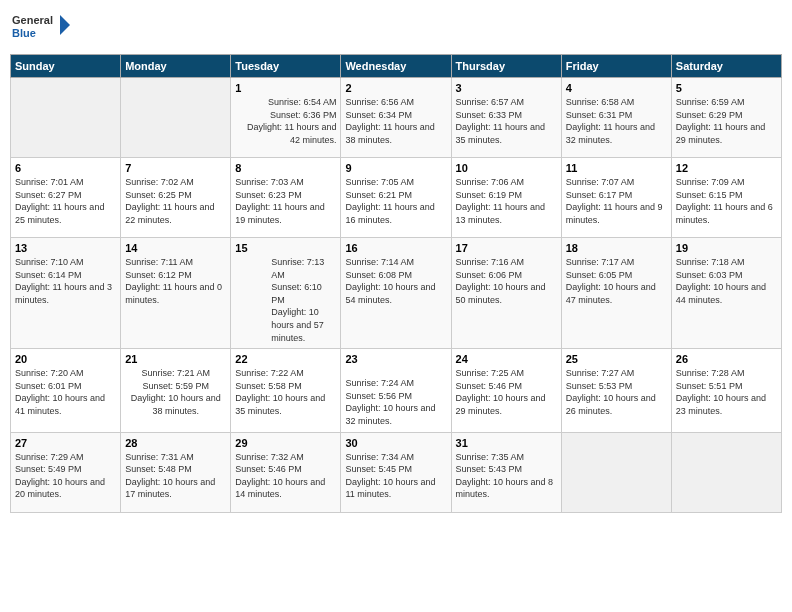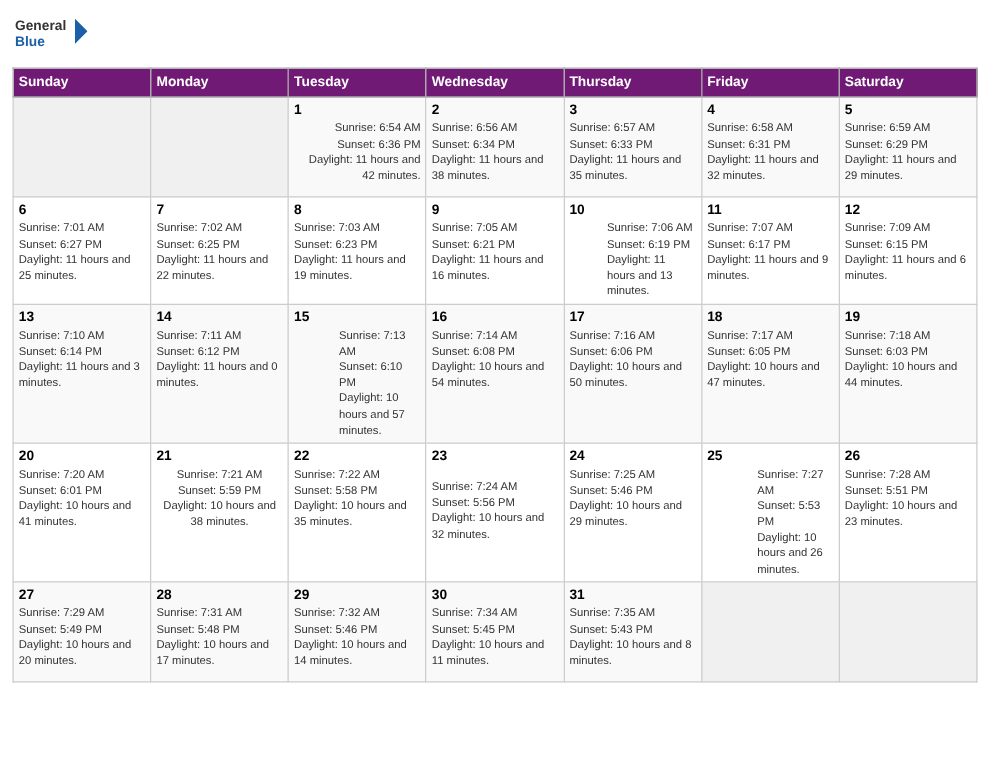--- a/index.html
+++ b/index.html
@@ -32,21 +32,21 @@
     .location-title {
       font-size: 14px;
       color: #555;
     }
     table {
       width: 100%;
       border-collapse: collapse;
       font-size: 10px;
     }
     thead tr th {
-      background-color: #701a75;
+      background-color: #0c4a6e;
       color: white;
       padding: 5px 4px;
       text-align: left;
       font-size: 11px;
       border: 1px solid #aaa;
     }
     tbody tr td {
       border: 1px solid #ccc;
       padding: 4px 4px;
       vertical-align: top;
@@ -160,21 +160,21 @@
 Daylight: 11 hours and 19 minutes.</div>
         </td>
         <td>
           <span class="day-number">9</span>
           <div class="day-info" style="white-space: pre-line;">Sunrise: 7:05 AM
 Sunset: 6:21 PM
 Daylight: 11 hours and 16 minutes.</div>
         </td>
         <td>
           <span class="day-number">10</span>
-          <div class="day-info" style="white-space: pre-line; margin-left: 30px;">Sunrise: 7:06 AM
+          <div class="day-info" style="white-space: pre-line;">Sunrise: 7:06 AM
 Sunset: 6:19 PM
 Daylight: 11 hours and 13 minutes.</div>
         </td>
         <td>
           <span class="day-number">11</span>
           <div class="day-info" style="white-space: pre-line;">Sunrise: 7:07 AM
 Sunset: 6:17 PM
 Daylight: 11 hours and 9 minutes.</div>
         </td>
         <td>
@@ -254,21 +254,21 @@
 Daylight: 10 hours and 32 minutes.</div>
         </td>
         <td>
           <span class="day-number">24</span>
           <div class="day-info" style="white-space: pre-line;">Sunrise: 7:25 AM
 Sunset: 5:46 PM
 Daylight: 10 hours and 29 minutes.</div>
         </td>
         <td>
           <span class="day-number">25</span>
-          <div class="day-info" style="white-space: pre-line; margin-left: 40px;">Sunrise: 7:27 AM
+          <div class="day-info" style="white-space: pre-line;">Sunrise: 7:27 AM
 Sunset: 5:53 PM
 Daylight: 10 hours and 26 minutes.</div>
         </td>
         <td>
           <span class="day-number">26</span>
           <div class="day-info" style="white-space: pre-line;">Sunrise: 7:28 AM
 Sunset: 5:51 PM
 Daylight: 10 hours and 23 minutes.</div>
         </td>
       </tr>

